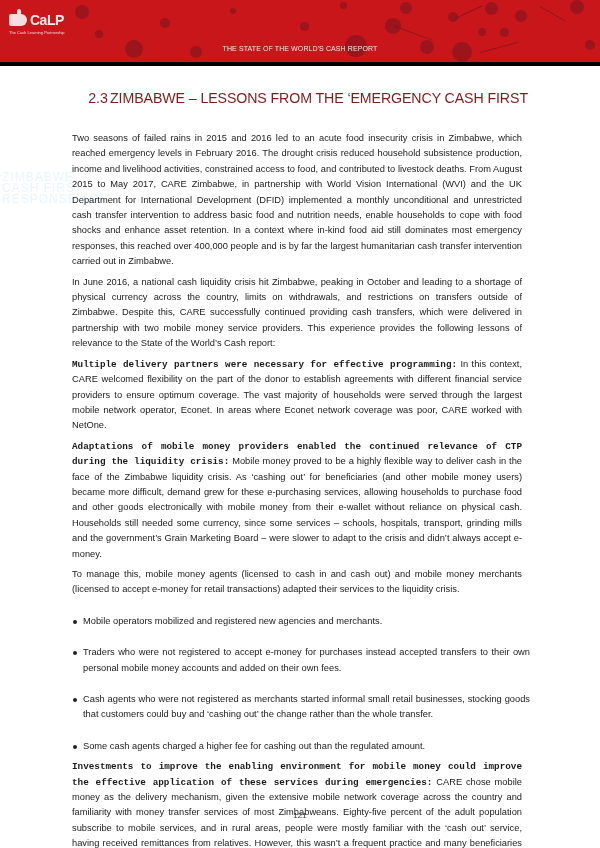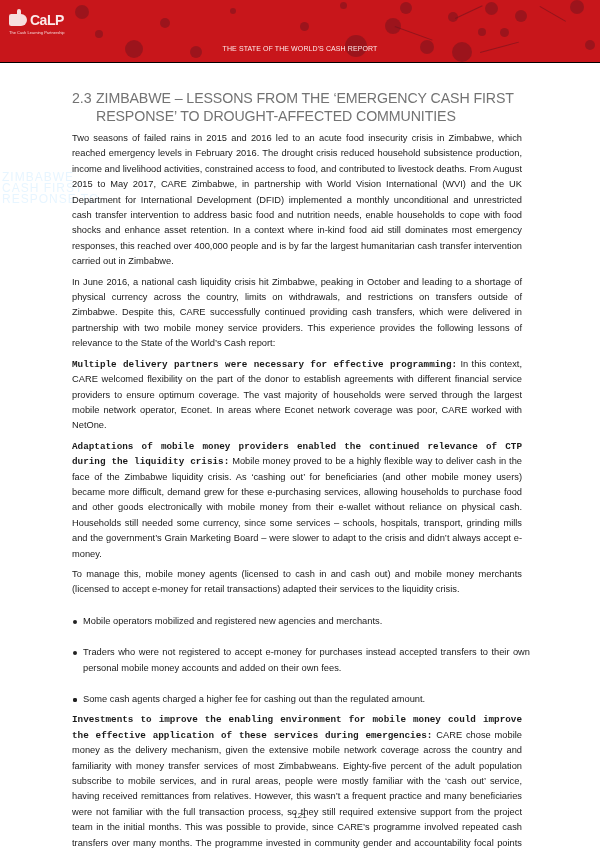--- a/index.html
+++ b/index.html
@@ -5,42 +5,42 @@
     html, body { margin: 0; padding: 0; }
     body {
       width: 600px; height: 848px; position: relative; overflow: hidden;
       background: #ffffff;
       font-family: "Liberation Sans", sans-serif;
       color: #1a1a1a;
     }
     .header {
       position: absolute; left: 0; top: 0; width: 600px; height: 62px;
       background: #c8161b; overflow: hidden;
-      border-bottom: 1px solid #000000;
+      border-bottom: 4px solid #000000;
     }
     .bubble { position: absolute; border-radius: 50%; background: rgba(120,20,30,0.55); }
     .link { position: absolute; height: 1px; background: rgba(110,20,30,0.6); transform-origin: 0 0; }
     .logo { position: absolute; left: 9px; top: 12px; display: flex; align-items: center; }
     .logo-hand {
       width: 18px; height: 12px; background: #f6dede; border-radius: 3px 8px 8px 3px;
       position: relative; margin-right: 3px;
     }
     .logo-hand:before {
       content: ""; position: absolute; left: 8px; top: -5px; width: 4px; height: 7px;
       background: #f6dede; border-radius: 2px;
     }
     .logo-text { color: #fbeaea; font-size: 14px; font-weight: bold; letter-spacing: -0.5px; }
     .logo-sub { position: absolute; left: 9px; top: 30px; color: #f4d6d6; font-size: 4px; }
     .report-title {
       position: absolute; left: 0; width: 600px; top: 45px; text-align: center;
       color: #fde8e8; font-size: 7px; letter-spacing: 0.1px;
     }
     .section-title {
       position: absolute; left: 72px; top: 89px; width: 470px;
-      color: #737373; font-size: 14.2px; line-height: 18px; letter-spacing: -0.1px;
+      color: #7f1d1d; font-size: 14.2px; line-height: 18px; letter-spacing: -0.1px; text-align: center;
     }
     .section-title .num { display: inline-block; width: 24px; }
     .section-title .line2 { padding-left: 24px; display: block; }
     .body {
       position: absolute; left: 72px; top: 131px; width: 458px;
       font-size: 9.3px; line-height: 15.4px; text-align: justify;
     }
     .body p { margin: 0 8px 5px 0; }
     .body b { font-weight: bold; font-family: Liberation Mono, monospace; }
     .bullets { list-style: none; margin: 0 0 5px 0; padding: 0; }
@@ -91,32 +91,31 @@
     <span class="logo-text">CaLP</span>
   </div>
   <div class="logo-sub">The Cash Learning Partnership</div>
   <div class="report-title">THE STATE OF THE WORLD'S CASH REPORT</div>
 </div>
 
 <div class="ghost" style="top:172px;">ZIMBABWE<br>CASH FIRST<br>RESPONSE TO</div>
 
 <div class="section-title">
   <span class="num">2.3</span><span>ZIMBABWE – LESSONS FROM THE ‘EMERGENCY CASH FIRST</span>
-  <span class="line2">RESPONSE’ TO DROUGHT-AFFECTED COMMUNITIES</span>
 </div>
 
 <div class="body">
   <p>Two seasons of failed rains in 2015 and 2016 led to an acute food insecurity crisis in Zimbabwe, which reached emergency levels in February 2016. The drought crisis reduced household subsistence production, income and livelihood activities, constrained access to food, and contributed to livestock deaths. From August 2015 to May 2017, CARE Zimbabwe, in partnership with World Vision International (WVI) and the UK Department for International Development (DFID) implemented a monthly unconditional and unrestricted cash transfer intervention to address basic food and nutrition needs, enable households to cope with food shocks and enhance asset retention. In a context where in-kind food aid still dominates most emergency responses, this reached over 400,000 people and is by far the largest humanitarian cash transfer intervention carried out in Zimbabwe.</p>
   <p>In June 2016, a national cash liquidity crisis hit Zimbabwe, peaking in October and leading to a shortage of physical currency across the country, limits on withdrawals, and restrictions on transfers outside of Zimbabwe. Despite this, CARE successfully continued providing cash transfers, which were delivered in partnership with two mobile money service providers. This experience provides the following lessons of relevance to the State of the World’s Cash report:</p>
   <p><b>Multiple delivery partners were necessary for effective programming:</b><span> In this context, CARE welcomed flexibility on the part of the donor to establish agreements with different financial service providers to ensure optimum coverage. The vast majority of households were served through the largest mobile network operator, Econet. In areas where Econet network coverage was poor, CARE worked with NetOne.</span></p>
   <p><b>Adaptations of mobile money providers enabled the continued relevance of CTP during the liquidity crisis:</b><span> Mobile money proved to be a highly flexible way to deliver cash in the face of the Zimbabwe liquidity crisis. As ‘cashing out’ for beneficiaries (and other mobile money users) became more difficult, demand grew for these e-purchasing services, allowing households to purchase food and other goods electronically with mobile money from their e-wallet without reliance on physical cash. Households still needed some currency, since some services – schools, hospitals, transport, grinding mills and the government’s Grain Marketing Board – were slower to adapt to the crisis and didn’t always accept e-money.</span></p>
   <p>To manage this, mobile money agents (licensed to cash in and cash out) and mobile money merchants (licensed to accept e-money for retail transactions) adapted their services to the liquidity crisis.</p>
   <ul class="bullets">
     <li><span class="dot"></span><span>Mobile operators mobilized and registered new agencies and merchants.</span></li>
     <li><span class="dot"></span><span>Traders who were not registered to accept e-money for purchases instead accepted transfers to their own personal mobile money accounts and added on their own fees.</span></li>
-    <li><span class="dot"></span></li>
+    <li><span class="dot"></span><span>Cash agents who were not registered as merchants started informal small retail businesses, stocking goods that customers could buy and ‘cashing out’ the change rather than the whole transfer.</span></li>
     <li><span class="dot"></span><span>Some cash agents charged a higher fee for cashing out than the regulated amount.</span></li>
   </ul>
   <p><b>Investments to improve the enabling environment for mobile money could improve the effective application of these services during emergencies:</b><span> CARE chose mobile money as the delivery mechanism, given the extensive mobile network coverage across the country and familiarity with money transfer services of most Zimbabweans. Eighty-five percent of the adult population subscribe to mobile services, and in rural areas, people were mostly familiar with the ‘cash out’ service, having received remittances from relatives. However, this wasn’t a frequent practice and many beneficiaries were not familiar with the full transaction process, so they still required extensive support from the project team in the initial months. This was possible to provide, since CARE’s programme involved repeated cash transfers over many months. The programme invested in community gender and accountability focal points who were trained to trouble shoot simple problems.</span></p>
   <p>Awareness or use of mobile money for buying goods and services through e-wallets was much more limited before the project, as this side of the mobile network operators( MNO) business model was not so well developed. However, by March 2017, 69% of programme beneficiaries were making e-purchases, compared to just 17% at the start of the programme. This change was feasible because of changes in the enabling environment – the cash liquidity crisis – that coincided with the programme and which demanded that service providers in rural</p>
 </div>
 
 <div class="page-number">121</div>
 
 </body></html>

